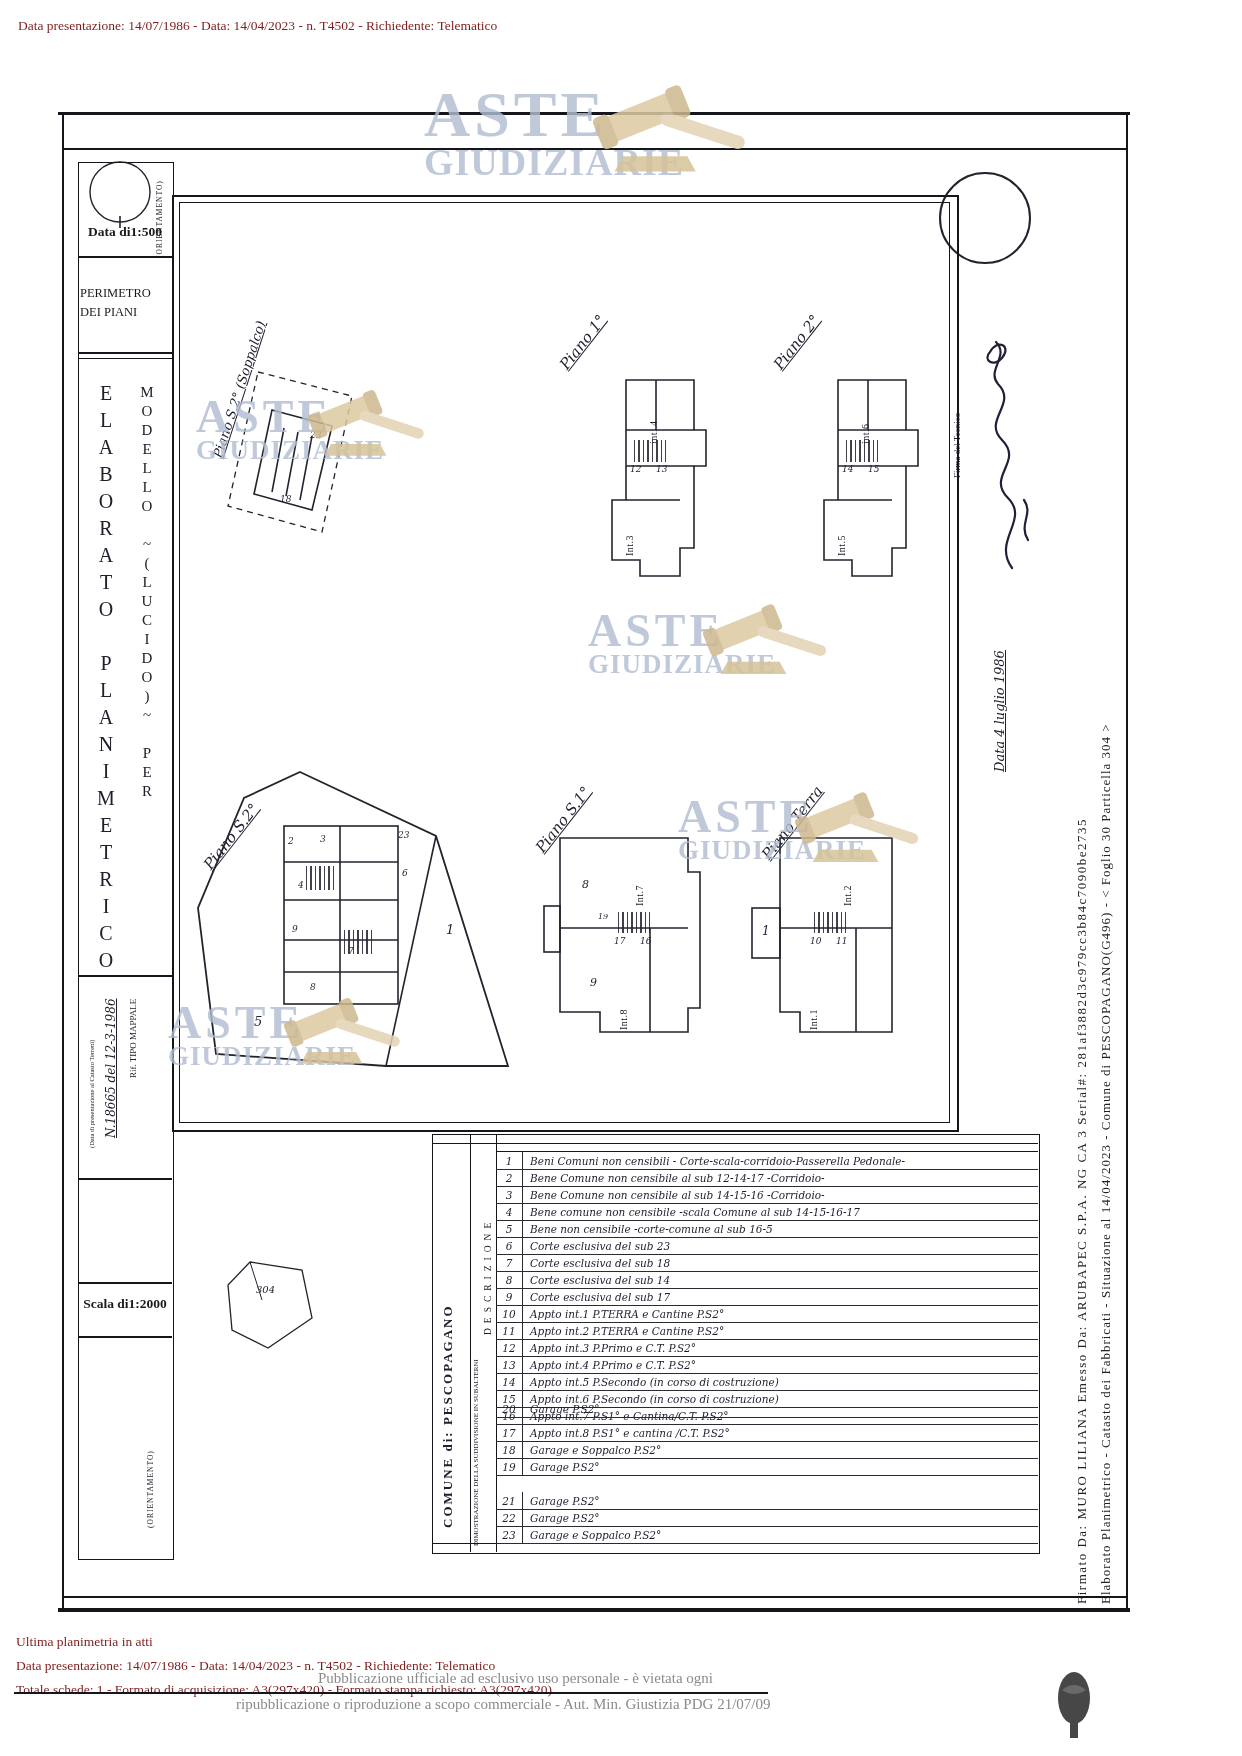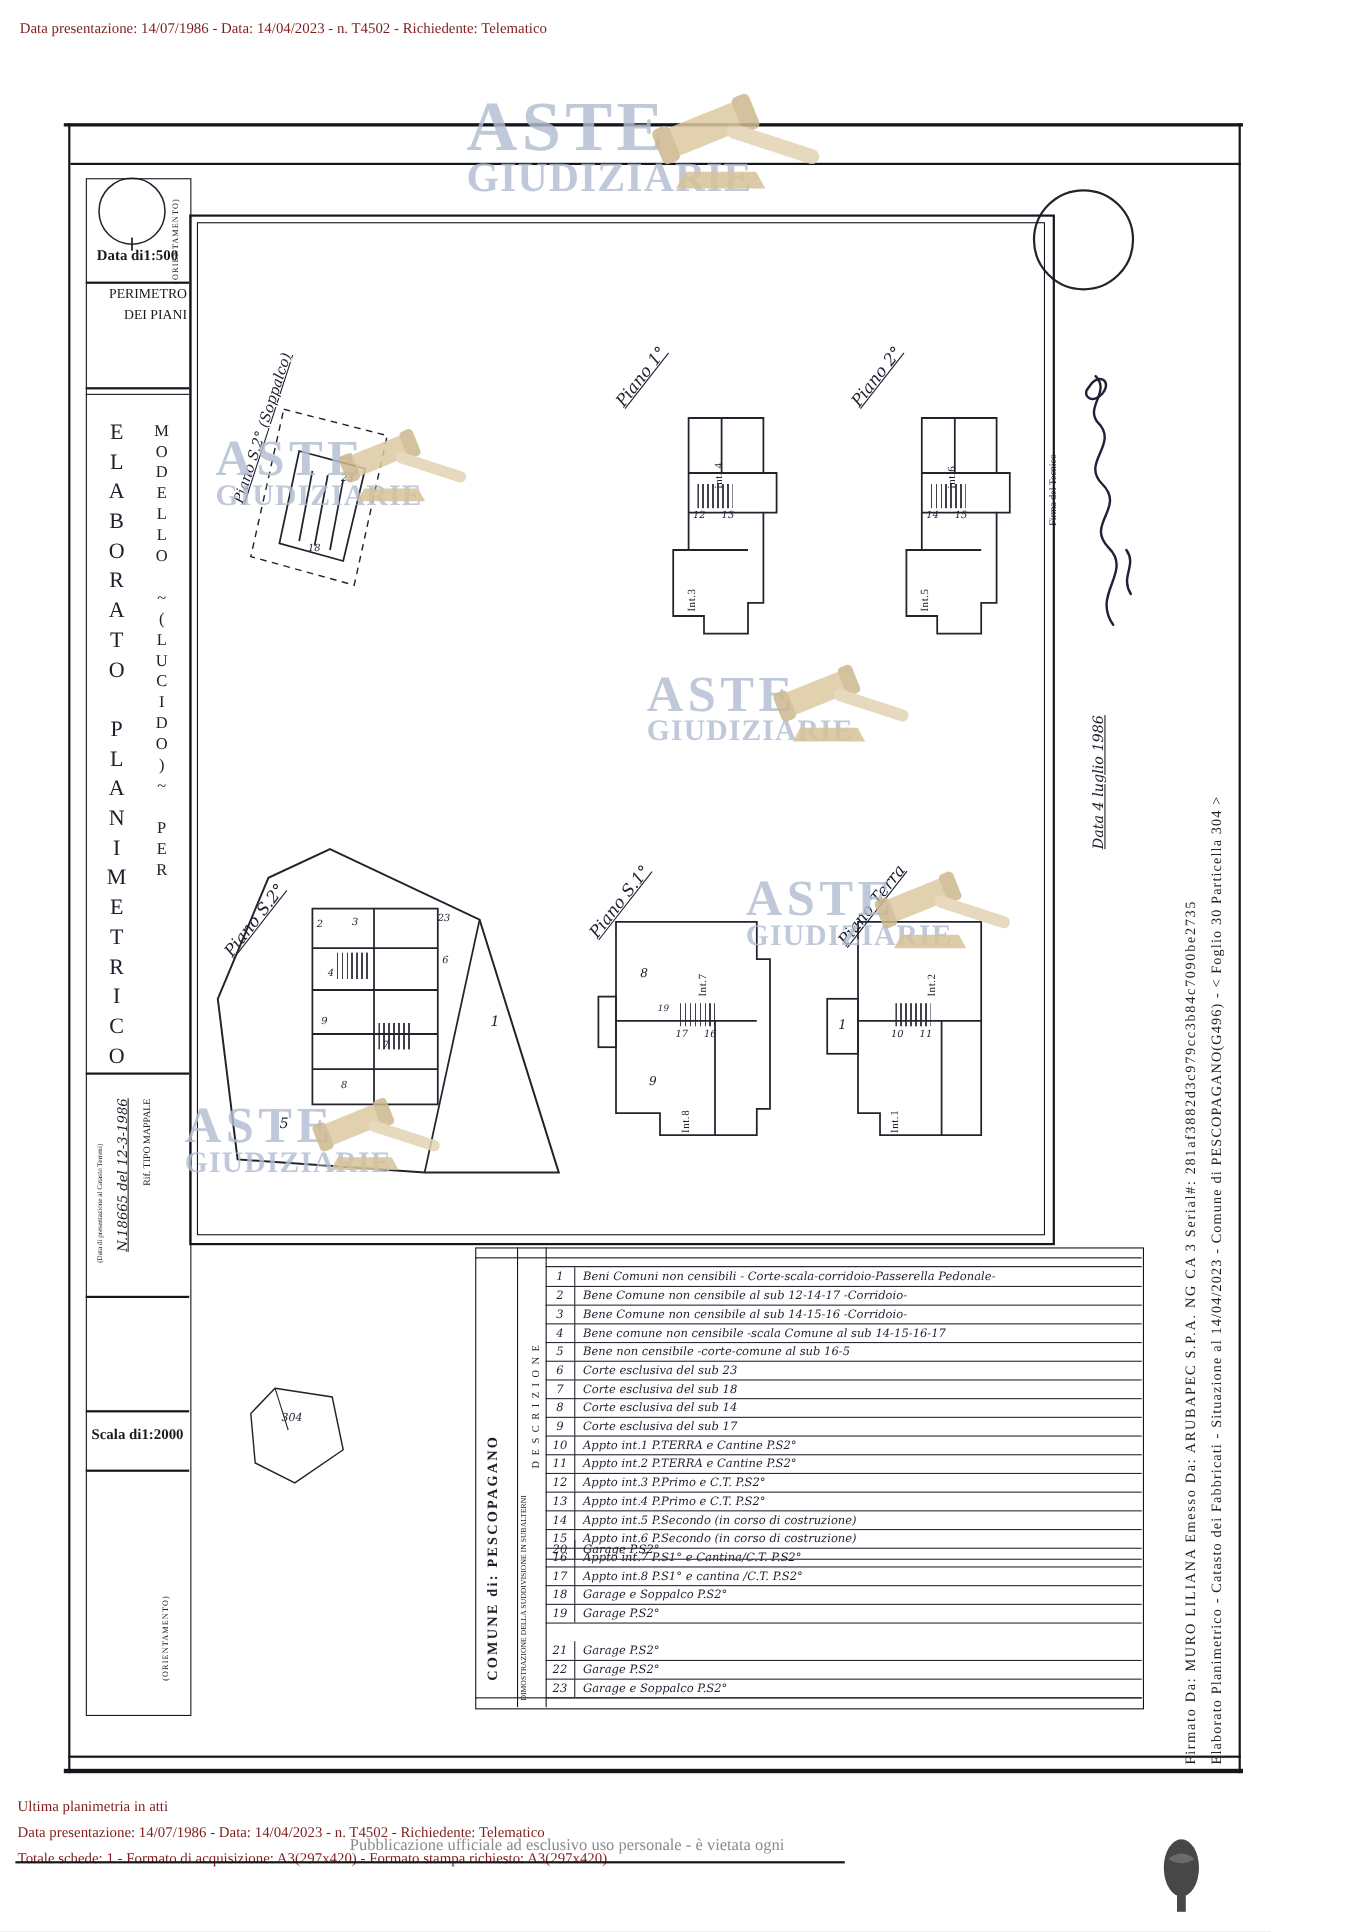--- a/index.html
+++ b/index.html
@@ -124,21 +124,21 @@
   <div class="hl struct" style="left:78px;top:975px;width:94px"></div>
   <div class="hl struct" style="left:78px;top:1178px;width:94px"></div>
   <div class="hl struct" style="left:78px;top:1282px;width:94px"></div>
   <div class="hl struct" style="left:78px;top:1336px;width:94px"></div>
 
   <div class="box struct" style="left:172px;top:195px;width:783px;height:933px;border-width:2px"></div>
   <div class="box struct" style="left:179px;top:202px;width:769px;height:919px;border-width:1px"></div>
 
   <div class="r90" style="left:155px;top:258px;width:95px;font-size:7.5px;letter-spacing:1px">(ORIENTAMENTO)</div>
   <div class="txt" style="left:80px;top:224px;width:90px;text-align:center;font-size:13.5px;font-weight:600">Data di1:500</div>
-  <div class="txt" style="left:80px;top:258px;width:90px;text-align:right;font-size:12.5px;white-space:normal;line-height:1.5">PERIMETRO DEI PIANI</div>
+  <div class="txt" style="left:80px;top:284px;width:90px;text-align:left;font-size:12.5px;white-space:normal;line-height:1.5">PERIMETRO DEI PIANI</div>
   <div class="vtitle" style="left:138px;top:384px;height:600px;font-size:15px;letter-spacing:3px">MODELLO ~(LUCIDO)~ PER</div>
   <div class="vtitle" style="left:94px;top:382px;height:688px;font-size:20px;letter-spacing:5px">ELABORATO PLANIMETRICO</div>
   <div class="r90" style="left:128px;top:1078px;width:100px;font-size:9px">Rif. TIPO MAPPALE</div>
   <div class="r90" style="left:104px;top:1138px;width:160px;font:italic 12px 'DejaVu Serif',serif;text-decoration:underline">N.18665 del 12-3-1986</div>
   <div class="r90" style="left:88px;top:1148px;width:175px;font-size:6.5px">(Data di presentazione al Catasto Terreni)</div>
   <div class="txt" style="left:80px;top:1296px;width:90px;text-align:center;font-size:13.5px;font-weight:600">Scala di1:2000</div>
   <div class="r90" style="left:146px;top:1528px;width:110px;font-size:7.5px;letter-spacing:1px">(ORIENTAMENTO)</div>
   <div class="pn" style="left:256px;top:1284px;font-size:10px">304</div>
 
   <div class="slant" style="left:210px;top:455px;transform:rotate(-72deg);font-size:13px">Piano S.2° (Soppalco)</div>
@@ -342,14 +342,15 @@
   <div class="ftr" style="left:18px;top:18px">Data presentazione: 14/07/1986 - Data: 14/04/2023 - n. T4502 - Richiedente: Telematico</div>
 
   <div class="r90" style="left:1098px;top:1604px;width:1020px;font-size:13px;letter-spacing:1px;color:#222;z-index:4">Elaborato Planimetrico - Catasto dei Fabbricati - Situazione al 14/04/2023 - Comune di PESCOPAGANO(G496) - &lt; Foglio 30 Particella 304 &gt;</div>
   <div class="r90" style="left:1074px;top:1604px;width:840px;font-size:13px;letter-spacing:1.5px;color:#222;z-index:4">Firmato Da: MURO LILIANA Emesso Da: ARUBAPEC S.P.A. NG CA 3 Serial#: 281af3882d3c979cc3b84c7090be2735</div>
 
   <div class="ftr" style="left:16px;top:1634px">Ultima planimetria in atti</div>
   <div class="ftr" style="left:16px;top:1658px">Data presentazione: 14/07/1986 - Data: 14/04/2023 - n. T4502 - Richiedente: Telematico</div>
   <div class="ftr" style="left:16px;top:1682px">Totale schede: 1 - Formato di acquisizione: A3(297x420) - Formato stampa richiesto: A3(297x420)</div>
   <div class="hl" style="left:14px;top:1692px;width:754px;height:1.5px;z-index:9"></div>
   <div class="ftr gray" style="left:318px;top:1670px">Pubblicazione ufficiale ad esclusivo uso personale - è vietata ogni</div>
+  <div class="ftr gray" style="left:236px;top:1696px">ripubblicazione o riproduzione a scopo commerciale - Aut. Min. Giustizia PDG 21/07/09</div>
 
 </div>
 
 </body></html>

